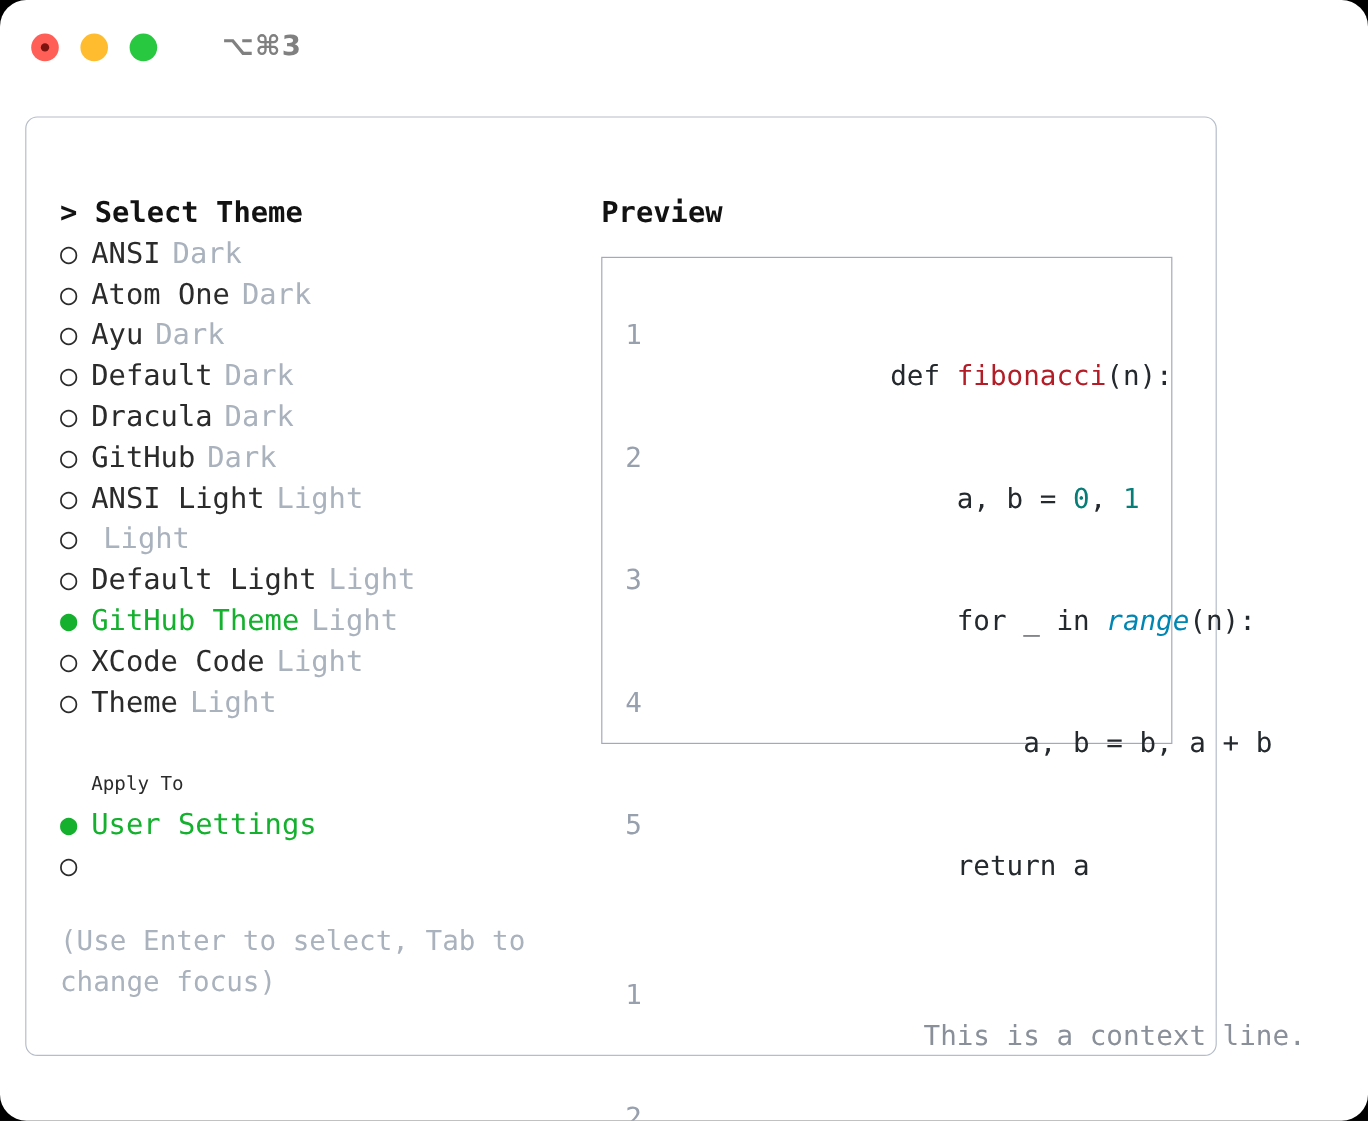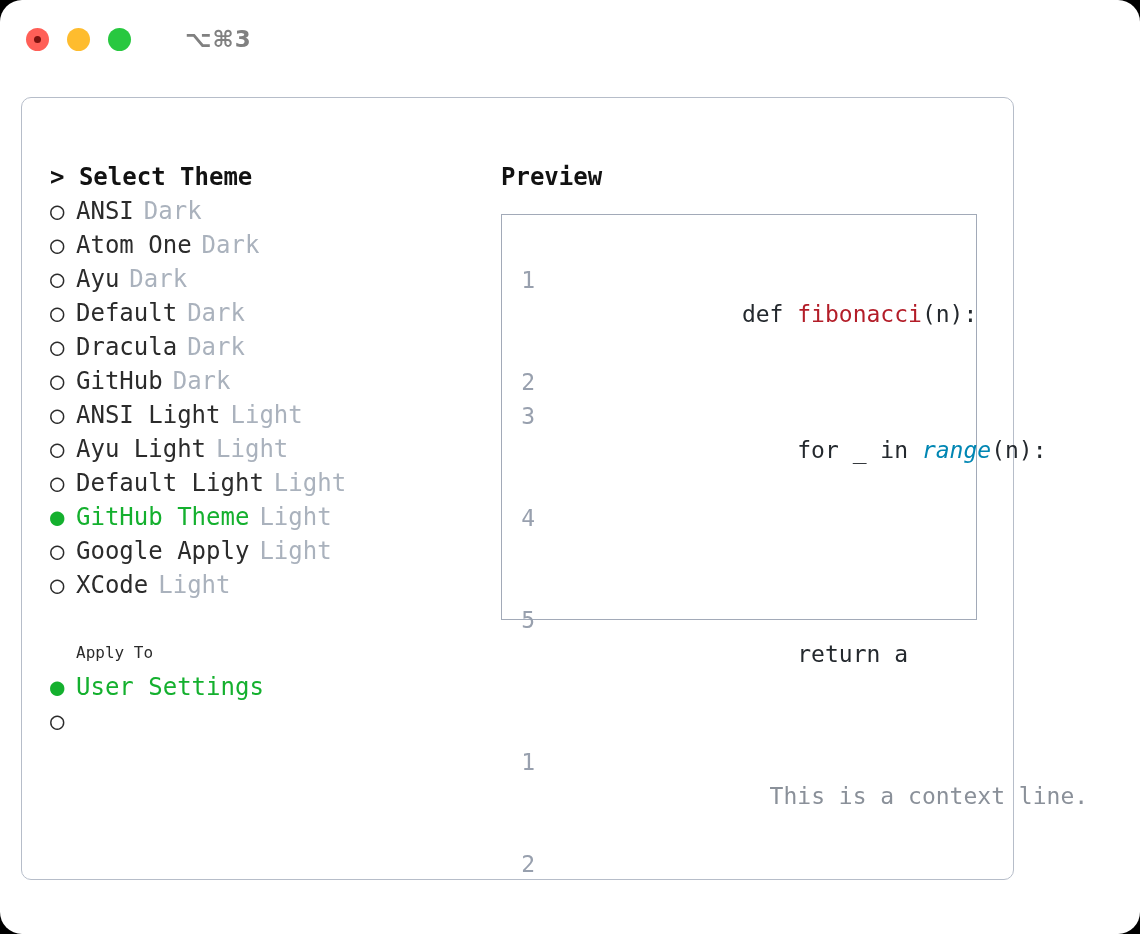--- a/index.html
+++ b/index.html
@@ -251,93 +251,96 @@
           </div>
 
           <div class="opt-row">
             <span class="marker off">○</span>
             <span class="opt-label">ANSI Light</span>
             <span class="opt-tag">Light</span>
           </div>
 
           <div class="opt-row">
             <span class="marker off">○</span>
-            <span class="opt-label">Ayu Light</span>
             <span class="opt-tag">Light</span>
           </div>
 
           <div class="opt-row">
             <span class="marker off">○</span>
             <span class="opt-label">Default Light</span>
             <span class="opt-tag">Light</span>
           </div>
 
           <div class="opt-row">
             <span class="marker on">●</span>
             <span class="opt-label sel">GitHub Theme</span>
             <span class="opt-tag">Light</span>
           </div>
 
           <div class="opt-row">
             <span class="marker off">○</span>
-            <span class="opt-label">Google Apply</span>
-            <span class="opt-tag">Light</span>
-          </div>
-
-          <div class="opt-row">
-            <span class="marker off">○</span>
-            <span class="opt-label">XCode</span>
+            <span class="opt-label">XCode Code</span>
+            <span class="opt-tag">Light</span>
+          </div>
+
+          <div class="opt-row">
+            <span class="marker off">○</span>
+            <span class="opt-label">Theme</span>
             <span class="opt-tag">Light</span>
           </div>
 
         </div>
 
         <div class="spacer-row"></div>
 
         <div class="section-head">Apply To</div>
 
         <div>
           <div class="opt-row">
             <span class="marker on">●</span>
             <span class="opt-label sel">User Settings</span>
           </div>
           <div class="opt-row">
             <span class="marker off">○</span>
           </div>
         </div>
 
+        <div class="hint">(Use Enter to select, Tab to change focus)</div>
       </div>
 
       <div class="right-col">
         <div class="preview-head">Preview</div>
 
         <div class="code-box">
 
           <div class="code-line">
             <span class="ln">1</span>
             <span class="code-text">
               <span></span><span class="tok-fn-pre">def </span><span class="tok-fn">fibonacci</span><span>(n):</span>
             </span>
           </div>
 
           <div class="code-line">
             <span class="ln">2</span>
+            <span class="code-text">
+              <span>    </span><span>a, b = </span><span class="tok-num">0</span><span>, </span><span class="tok-num">1</span>
+            </span>
           </div>
 
           <div class="code-line">
             <span class="ln">3</span>
             <span class="code-text">
               <span>    </span><span>for _ in </span><span class="tok-bi">range</span><span>(n):</span>
             </span>
           </div>
 
           <div class="code-line">
             <span class="ln">4</span>
             <span class="code-text">
-              <span>        </span>
+              <span>        </span><span>a, b = b, a + b</span>
             </span>
           </div>
 
           <div class="code-line">
             <span class="ln">5</span>
             <span class="code-text">
               <span>    </span><span>return a</span>
             </span>
           </div>
 

